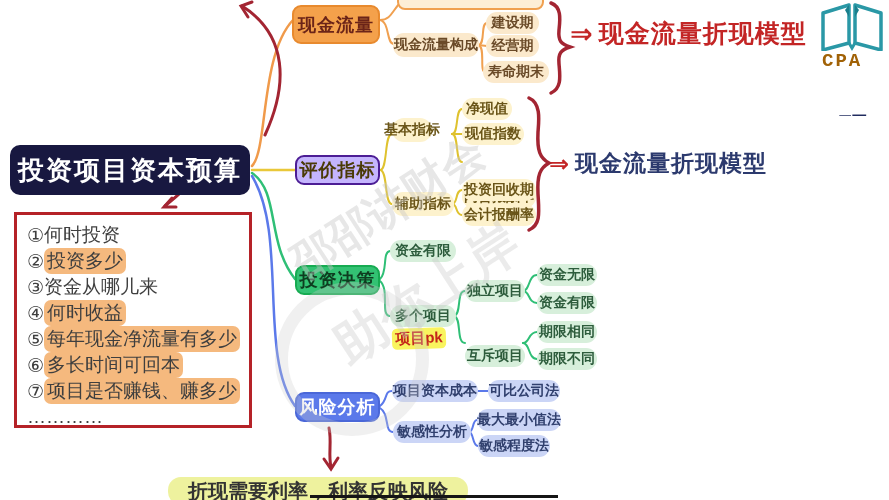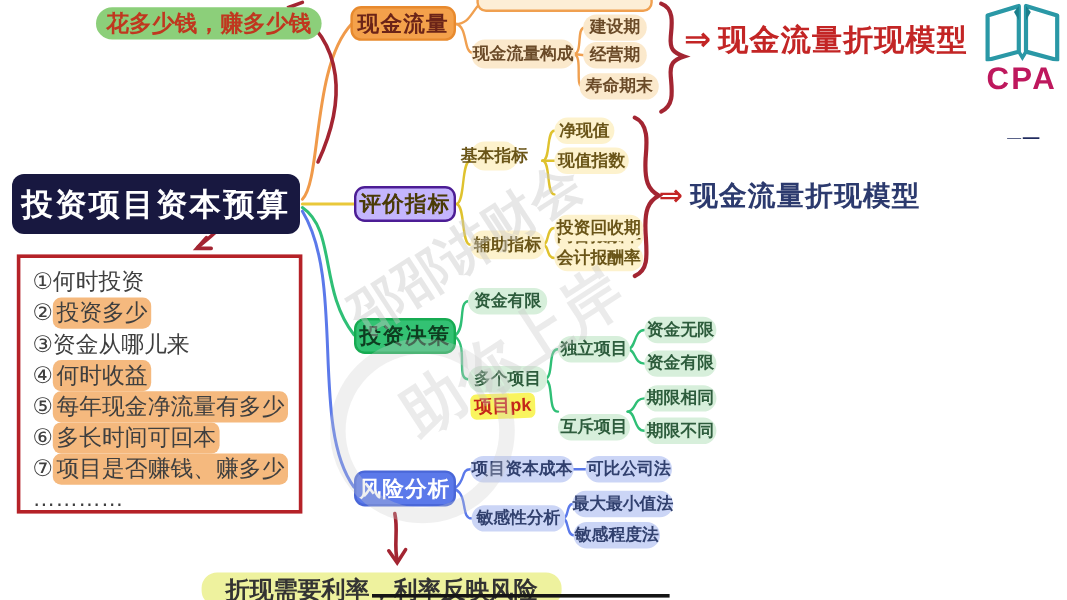--- a/index.html
+++ b/index.html
@@ -7,21 +7,21 @@
           font-family:"Liberation Sans","DejaVu Sans",sans-serif;}
   .abs{position:absolute;}
   #connector-layer{position:absolute;left:0;top:0;z-index:1;}
   
   #main-topic{left:10px;top:145px;width:240px;height:50px;background:#181840;border-radius:10px;
       color:#fff;font-size:26px;font-weight:bold;letter-spacing:2px;display:flex;align-items:center;
       justify-content:center;z-index:2;}
   
   .bnode{position:absolute;display:flex;align-items:center;justify-content:center;border-radius:9px;
       font-size:18px;font-weight:bold;z-index:2;box-sizing:border-box;letter-spacing:1px;}
-  #node-cashflow{left:292px;top:5px;width:88px;height:29px;background:#f4a14b;border:2px solid #e88a2e;color:#6b2418;}
+  #node-cashflow{left:292px;top:5px;width:88px;height:39px;background:#f4a14b;border:2px solid #e88a2e;color:#6b2418;}
   #node-eval{left:295px;top:155px;width:85px;height:30px;background:#c4b5fd;border:2px solid #4c1d95;color:#4a3a06;}
   #node-decision{left:295px;top:265px;width:85px;height:30px;background:#33c273;border:2px solid #17ab52;color:#0e3d20;}
   #node-risk{left:295px;top:392px;width:85px;height:30px;background:#5b79ea;border:2px solid #4a67d8;color:#fff;}
   
   .pill{position:absolute;display:flex;align-items:center;justify-content:center;border-radius:11px;
       font-size:14px;font-weight:bold;z-index:2;white-space:nowrap;box-sizing:border-box;}
   .p-cream{background:#fbe9cc;color:#6a4a28;}
   .p-yellow{background:#fdf2cd;color:#6a5518;}
   .p-green{background:#d7efdb;color:#2d5c3c;}
   .p-blue{background:#cbd5f6;color:#31406e;}
@@ -41,21 +41,21 @@
       font-size:15px;font-weight:bold;display:flex;align-items:center;justify-content:center;
       transform:rotate(-2deg);z-index:2;}
   .conclusion{position:absolute;display:flex;align-items:center;gap:6px;z-index:2;font-weight:bold;white-space:nowrap;}
   #cash-conclusion{left:570px;top:17px;color:#c32525;}
   #cash-conclusion .c-arrow{font-size:27px;} #cash-conclusion .c-text{font-size:25px;letter-spacing:1px;}
   #eval-conclusion{left:549px;top:148px;}
   #eval-conclusion .c-arrow{font-size:24px;color:#c32525;}
   #eval-conclusion .c-text{font-size:23px;color:#2c3a6e;letter-spacing:1px;}
   
   #book-icon{left:818px;top:3px;z-index:2;}
-  #cpa-label{left:822px;top:50px;font-size:26px;font-weight:bold;color:#be185d;letter-spacing:2px;z-index:2;}
+  #cpa-label{left:822px;top:50px;font-size:19px;font-weight:bold;color:#a16207;letter-spacing:2px;z-index:2;font-family:Liberation Mono, monospace;}
   #slogan{left:831px;top:88px;writing-mode:vertical-rl;text-orientation:upright;font-size:33px;font-weight:bold;
       letter-spacing:4px;z-index:2;color:#5a2a52;
       background:linear-gradient(180deg,#b23a34 0%,#8a3050 35%,#3a3468 70%,#1e2b5e 100%);
       -webkit-background-clip:text;background-clip:text;-webkit-text-fill-color:transparent;}
   
   .wm{position:absolute;color:#c7c7c7;opacity:.42;font-weight:bold;pointer-events:none;white-space:nowrap;z-index:3;}
   #wm-1{left:296px;top:238px;font-size:44px;transform:rotate(-33deg);transform-origin:left center;}
   #wm-2{left:340px;top:316px;font-size:52px;transform:rotate(-33deg);transform-origin:left center;opacity:.35;}
   #wm-circle{left:275px;top:282px;width:128px;height:128px;border:13px solid #cdcdcd;opacity:.3;border-radius:50%;z-index:3;pointer-events:none;}
 </style>
@@ -186,21 +186,20 @@
   <div class="pill p-green" style="left:537px;top:348px;width:60px;height:22px;">期限不同</div>
   <div id="pk-note" class="abs">项目pk</div>
 
   <div id="node-risk" class="bnode">风险分析</div>
   <div class="pill p-blue" style="left:392px;top:380px;width:86px;height:22px;">项目资本成本</div>
   <div class="pill p-blue" style="left:488px;top:380px;width:72px;height:22px;">可比公司法</div>
   <div class="pill p-blue" style="left:393px;top:421px;width:78px;height:22px;">敏感性分析</div>
   <div class="pill p-blue" style="left:477px;top:409px;width:84px;height:22px;">最大最小值法</div>
   <div class="pill p-blue" style="left:478px;top:435px;width:72px;height:22px;">敏感程度法</div>
 
-  <div id="top-note" class="abs">花多少钱，赚多少钱</div>
   <div id="bottom-note" class="abs">折现需要利率，利率反映风险</div>
   <div id="bottom-underline" class="abs"></div>
 
   <div id="cash-conclusion" class="conclusion">
     <span class="c-arrow">⇒</span>
     <span class="c-text">现金流量折现模型</span>
   </div>
   <div id="eval-conclusion" class="conclusion">
     <span class="c-arrow">⇒</span>
     <span class="c-text">现金流量折现模型</span>

